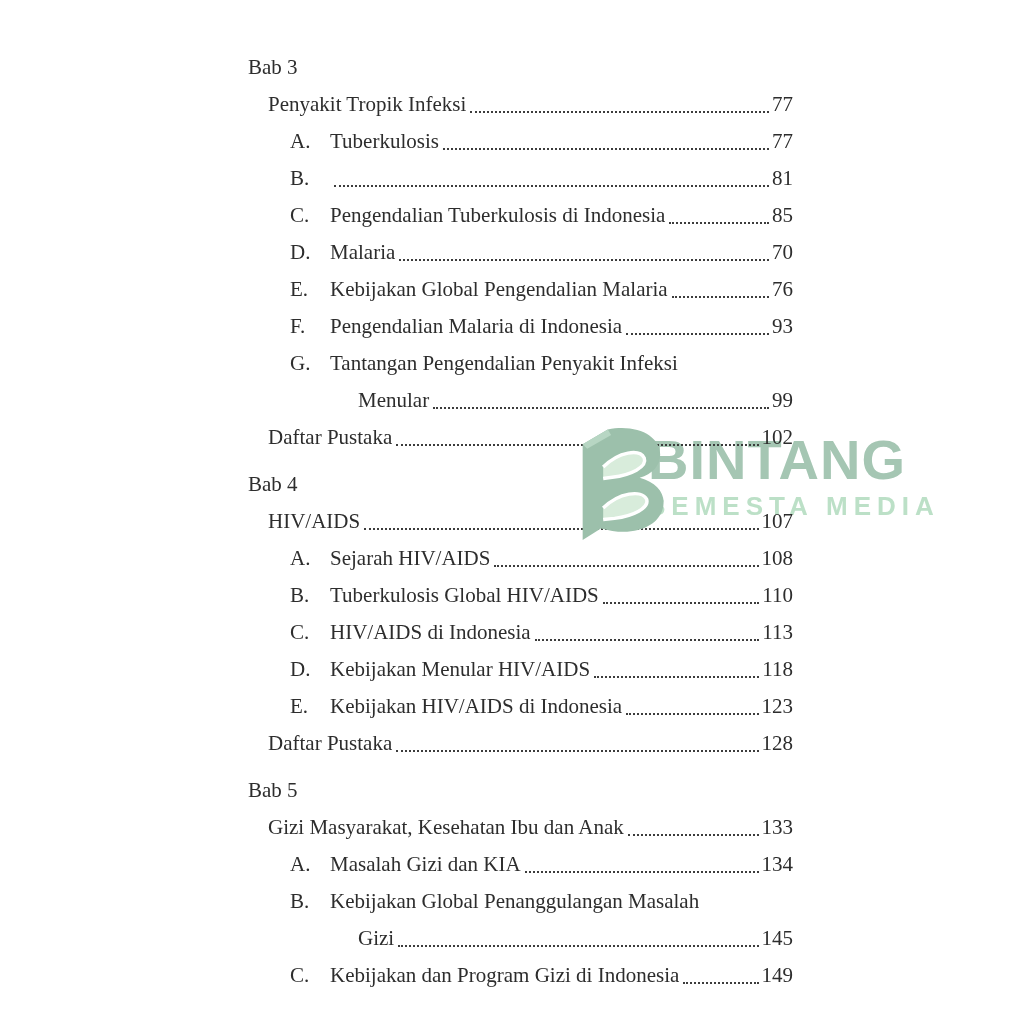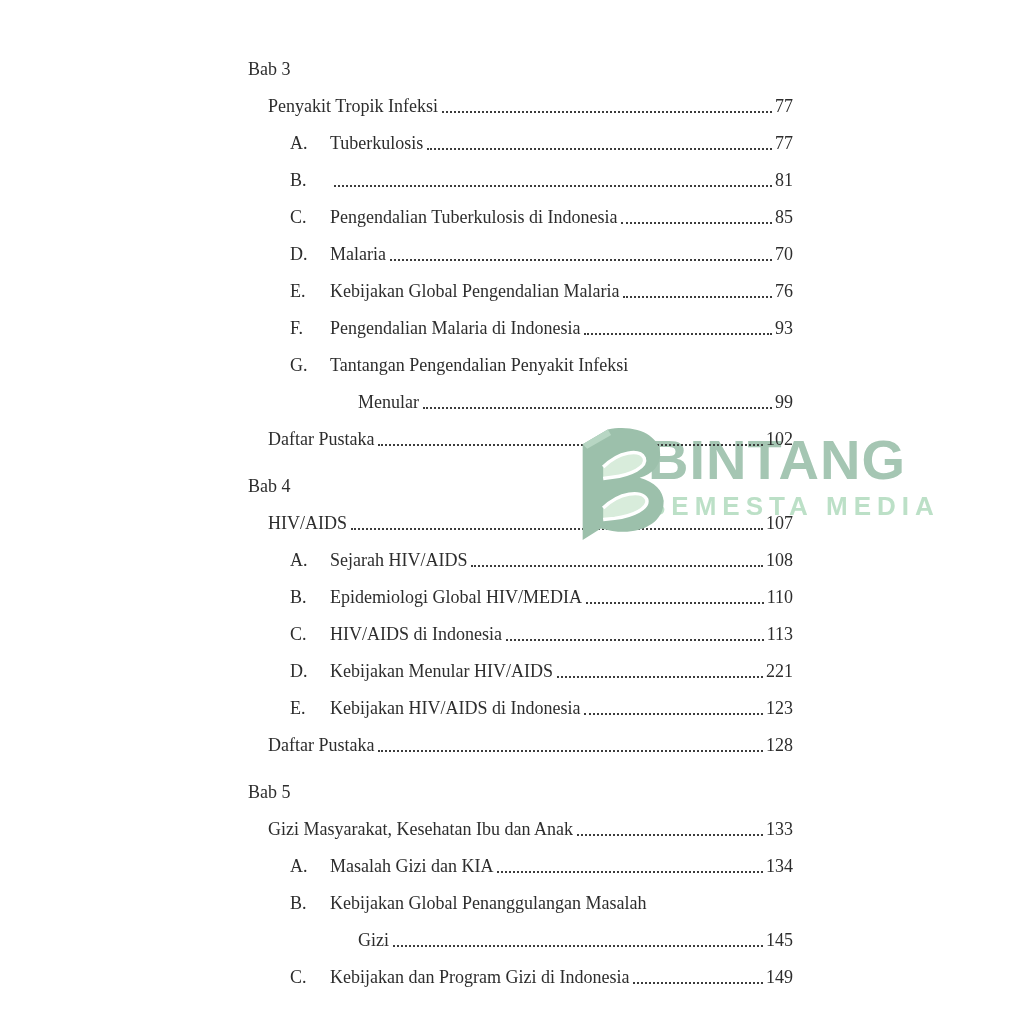--- a/index.html
+++ b/index.html
@@ -43,21 +43,21 @@
   }
 
   
   .toc {
     position: absolute;
     left: 248px;
     top: 43px;
     width: 545px;
     z-index: 2;
     color: #2d2d2d;
-    font-size: 18px;
+    font-size: 21px;
   }
   .toc-section { margin-top: 10px; }
   .toc-section:first-child { margin-top: 0; }
   .toc-row {
     display: flex;
     align-items: flex-end;
     height: 37px;
     white-space: nowrap;
   }
   .toc-row .label { flex: 0 0 auto; margin-left: 20px; }
@@ -176,35 +176,35 @@
         <span class="pagenum">107</span>
       </div>
       <div class="toc-row ind1">
         <span class="letter">A.</span>
         <span class="label">Sejarah HIV/AIDS</span>
         <span class="dots"></span>
         <span class="pagenum">108</span>
       </div>
       <div class="toc-row ind1">
         <span class="letter">B.</span>
-        <span class="label">Epidemiologi Global HIV/MEDIA</span>
+        <span class="label">Tuberkulosis Global HIV/AIDS</span>
         <span class="dots"></span>
         <span class="pagenum">110</span>
       </div>
       <div class="toc-row ind1">
         <span class="letter">C.</span>
         <span class="label">HIV/AIDS di Indonesia</span>
         <span class="dots"></span>
         <span class="pagenum">113</span>
       </div>
       <div class="toc-row ind1">
         <span class="letter">D.</span>
         <span class="label">Kebijakan Menular HIV/AIDS</span>
         <span class="dots"></span>
-        <span class="pagenum">221</span>
+        <span class="pagenum">118</span>
       </div>
       <div class="toc-row ind1">
         <span class="letter">E.</span>
         <span class="label">Kebijakan HIV/AIDS di Indonesia</span>
         <span class="dots"></span>
         <span class="pagenum">123</span>
       </div>
       <div class="toc-row ind0">
         <span class="label">Daftar Pustaka</span>
         <span class="dots"></span>

